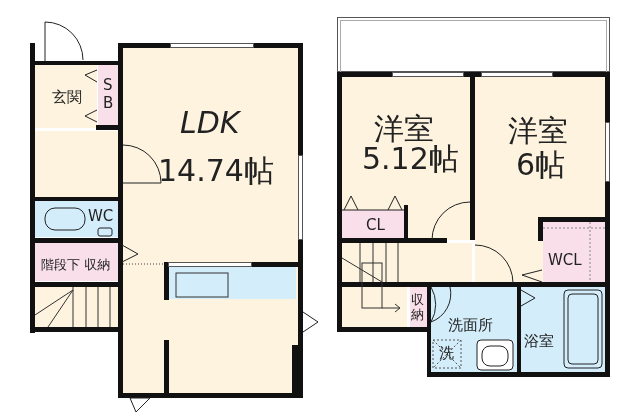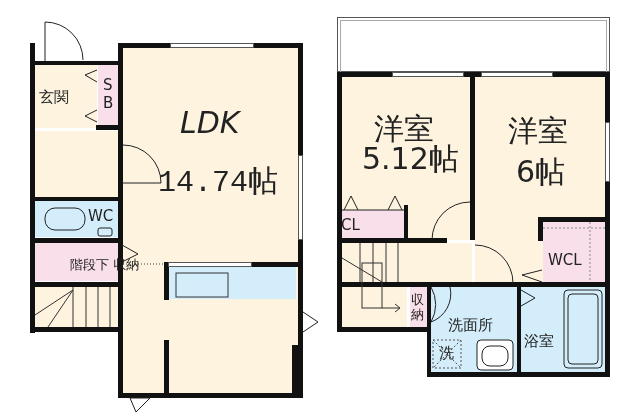--- a/index.html
+++ b/index.html
@@ -75,27 +75,27 @@
     <line x1="98" y1="287" x2="98" y2="327" stroke="#333"></line>
     <line x1="110" y1="287" x2="110" y2="327" stroke="#333"></line>
     <line x1="35" y1="315" x2="73" y2="290" stroke="#333"></line>
     <line x1="48" y1="327" x2="73" y2="290" stroke="#333"></line>
 
     <path d="M130 398 L150 398 L136 412 Z" fill="none" stroke="#222"></path>
 
     <path d="M303 312 L318 322 L303 332" fill="none" stroke="#222"></path>
   </svg>
 
-  <div class="label mid" style="left:39px;top:90px;">玄関</div>
+  <div class="label mid" style="left:52px;top:90px;">玄関</div>
   <div class="label mid" style="left:103px;top:78px;">S</div>
   <div class="label mid" style="left:103px;top:96px;">B</div>
   <div class="label big" style="left:180px;top:108px;font-style:italic;">LDK</div>
-  <div class="label big" style="left:158px;top:168px;font-family:Liberation Mono, monospace;">14.74帖</div>
+  <div class="label big" style="left:158px;top:156px;">14.74帖</div>
   <div class="label mid" style="left:88px;top:209px;">WC</div>
-  <div class="label small" style="left:54px;top:258px;padding-left:16px;">階段下 収納</div>
+  <div class="label small" style="left:25px;top:258px;padding-left:16px;">階段下 収納</div>
 </div>
 
 <div>
 
   <div class="abs" style="left:337px;top:17px;width:273px;height:55px;border:1px solid #555;box-sizing:border-box;"></div>
   <div class="abs" style="left:340px;top:20px;width:267px;height:52px;border:1px solid #aaa;border-bottom:none;box-sizing:border-box;"></div>
 
   <div class="floor" style="left:342px;top:77px;width:128px;height:163px;"></div>
   <div class="floor" style="left:475px;top:77px;width:130px;height:206px;"></div>
   <div class="pink" style="left:342px;top:210px;width:62px;height:28px;"></div>
@@ -159,21 +159,21 @@
 
     <polyline points="521,290 535,298 521,306" fill="none" stroke="#222"></polyline>
 
     <rect x="564" y="290" width="38" height="78" rx="4" fill="#d3edfa" stroke="#222"></rect>
     <rect x="568" y="294" width="30" height="70" rx="4" fill="none" stroke="#222"></rect>
   </svg>
 
   <div class="label big" style="left:374px;top:114px;">洋室</div>
   <div class="label big" style="left:362px;top:144px;">5.12帖</div>
   <div class="label big" style="left:508px;top:116px;">洋室</div>
-  <div class="label big" style="left:516px;top:157px;text-align:right;">6帖</div>
-  <div class="label mid" style="left:341px;top:218px;">CL</div>
+  <div class="label big" style="left:516px;top:150px;text-align:right;">6帖</div>
+  <div class="label mid" style="left:366px;top:218px;">CL</div>
   <div class="label mid" style="left:548px;top:253px;">WCL</div>
   <div class="label small" style="left:411px;top:293px;">収</div>
   <div class="label small" style="left:411px;top:308px;">納</div>
   <div class="label mid" style="left:448px;top:318px;">洗面所</div>
   <div class="label mid" style="left:524px;top:334px;">浴室</div>
   <div class="label mid" style="left:439px;top:346px;">洗</div>
 </div>
 
 </body></html>

